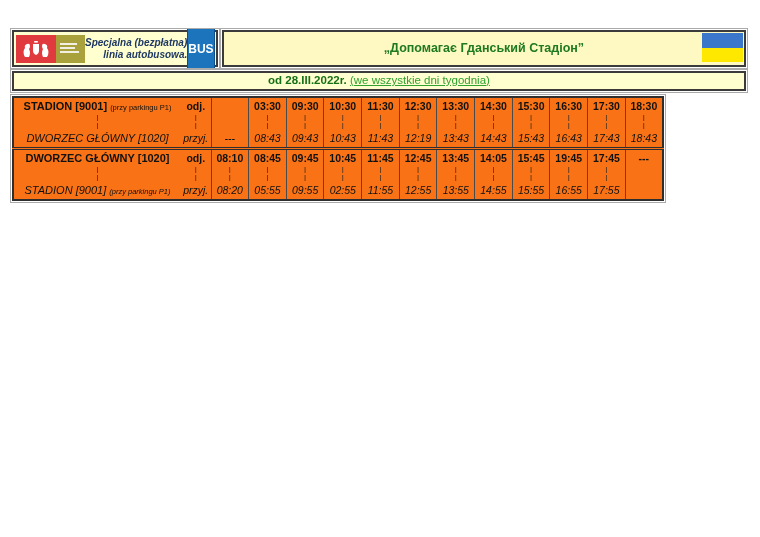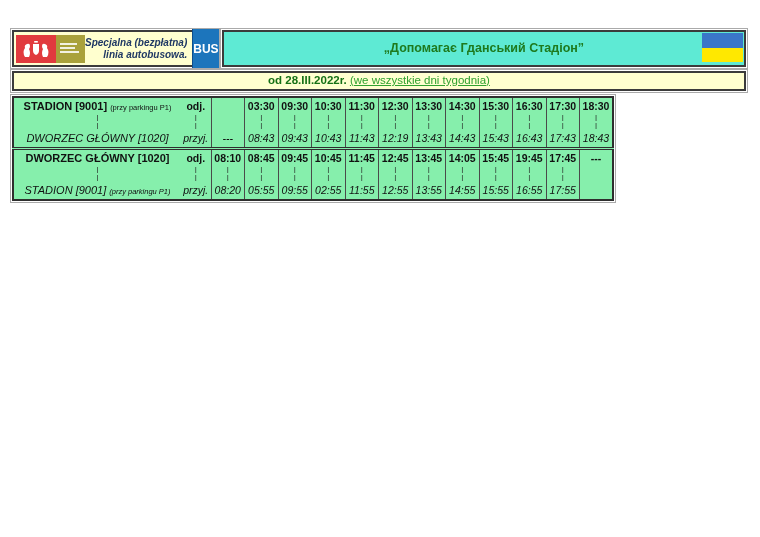--- a/index.html
+++ b/index.html
@@ -12,39 +12,39 @@
   .header-band{height:37px;display:flex;margin-bottom:4px;}
   .left-cell{box-sizing:border-box;width:206px;background:#FFFFCF;
              border:2px solid #3b3b3b;outline:1px solid #aaa;outline-offset:1px;
              display:flex;align-items:center;padding:2px 2px;margin-right:4px;}
   .logo{display:flex;height:28px;}
   .logo-red{width:40px;height:28px;background:#E13A3E;}
   .logo-olive{width:29px;height:28px;background:#A9A13B;padding-top:8px;box-sizing:border-box;}
   .badge-line{height:2px;background:rgba(255,255,255,.85);margin:0 0 2px 4px;}
   .bl1{width:17px}.bl2{width:15px}.bl3{width:19px}
   .subtitle{flex:1;text-align:right;font-style:italic;font-weight:600;color:#1F3864;
-            font-size:10px;line-height:12px;padding-right:5px;white-space:nowrap;}
+            font-size:10px;line-height:12px;white-space:nowrap;}
   .bus-box{box-sizing:border-box;width:29px;height:42px;background:#1C75BC;border:1px solid #0E4E8C;
            color:#fff;font-weight:bold;font-size:12px;display:flex;align-items:center;justify-content:center;}
-  .title-cell{box-sizing:border-box;flex:1;background:#5eead4;border:2px solid #3b3b3b;
+  .title-cell{box-sizing:border-box;flex:1;background:#fef9c3;border:2px solid #3b3b3b;
               outline:1px solid #aaa;outline-offset:1px;position:relative;
               display:flex;align-items:center;justify-content:center;}
   .titles{text-align:center;font-weight:bold;color:#1E7A1E;font-size:12.5px;line-height:15px;width:100%;}
   .flag{position:absolute;top:1px;right:1px;width:41px;height:29px;}
   .flag-blue{height:50%;background:#3A76C9;}
   .flag-yellow{height:50%;background:#FFE800;}
 
   
   .date-band{height:20px;background:#FFFFCF;border:2px solid #3b3b3b;outline:1px solid #aaa;outline-offset:1px;
              text-align:center;font-size:11.5px;line-height:15px;margin-bottom:5px;}
   .date-bold{font-weight:bold;color:#157015;}
   .date-note{color:#2FA12F;text-decoration:underline;}
 
   
-  table.timetable{width:602px;border-collapse:collapse;table-layout:fixed;background:#86efac;
+  table.timetable{width:652px;border-collapse:collapse;table-layout:fixed;background:#f97316;
                   border:2px solid #2e2e2e;outline:1px solid #aaa;outline-offset:1px;}
   col.c-label{width:168px;} col.c-io{width:30px;}
   td{border-left:1px solid #4a4a4a;border-right:1px solid #4a4a4a;text-align:center;
      padding:0;overflow:hidden;white-space:nowrap;vertical-align:middle;}
   td.label-cell{border-right:none;}
   td.io-cell{border-left:none;font-size:10px;}
   tr.dep-row td{font-weight:bold;height:15px;font-size:10.5px;}
   tr.arr-row td{font-style:italic;height:18px;font-size:10.5px;}
   tr.pipe-row td{height:8px;font-size:8px;line-height:7px;font-weight:normal;color:#222;}
   .st-name{font-size:11px;}

